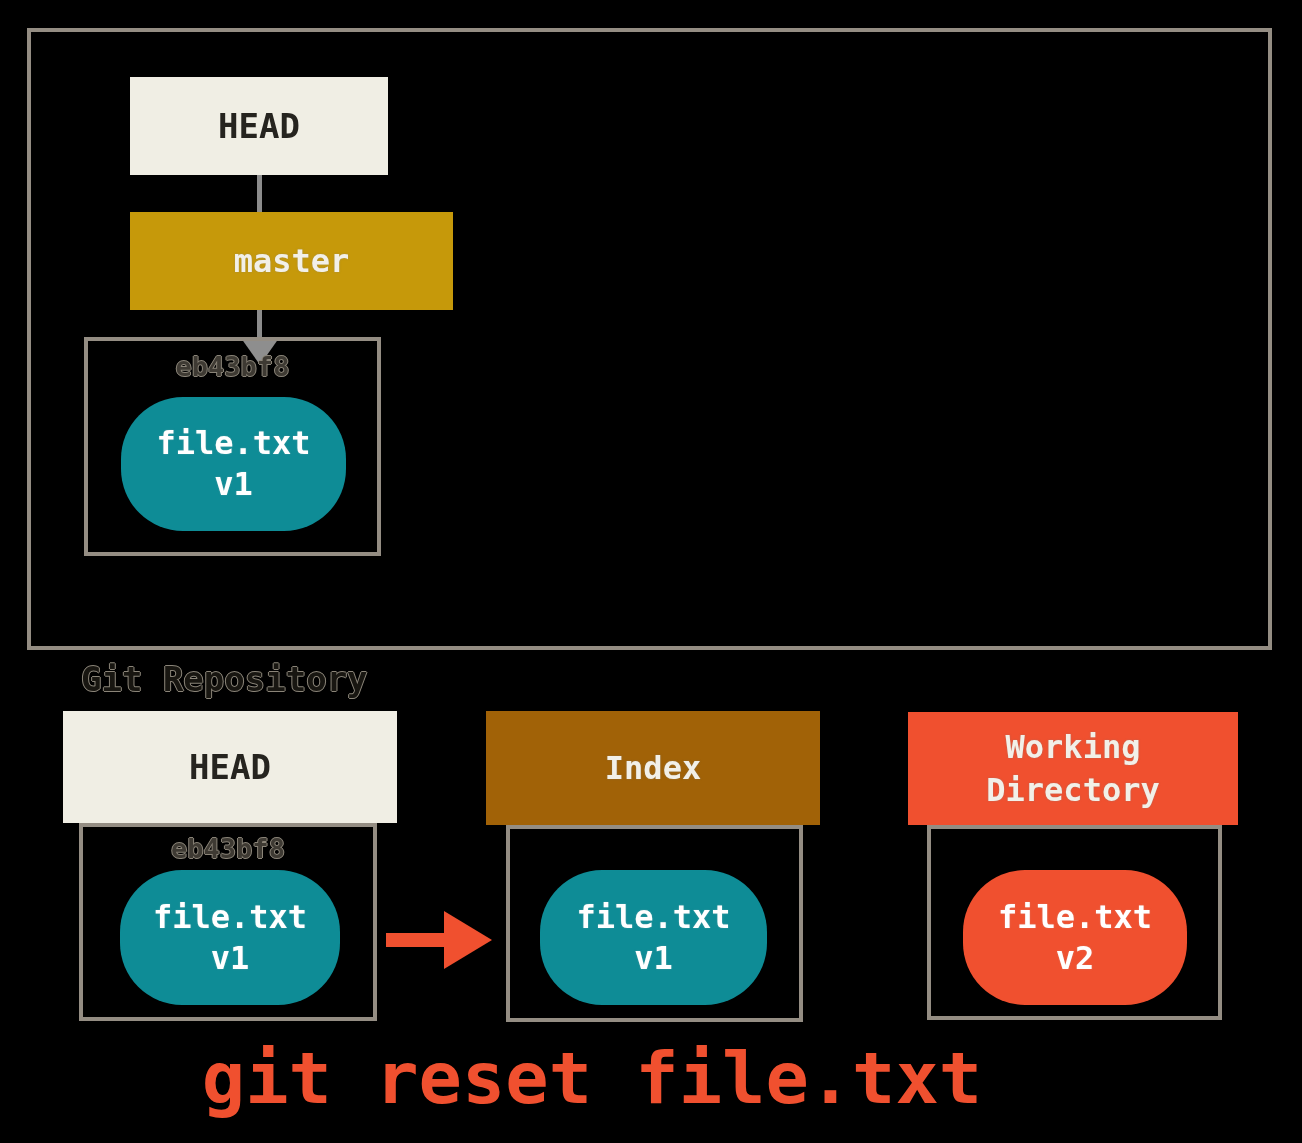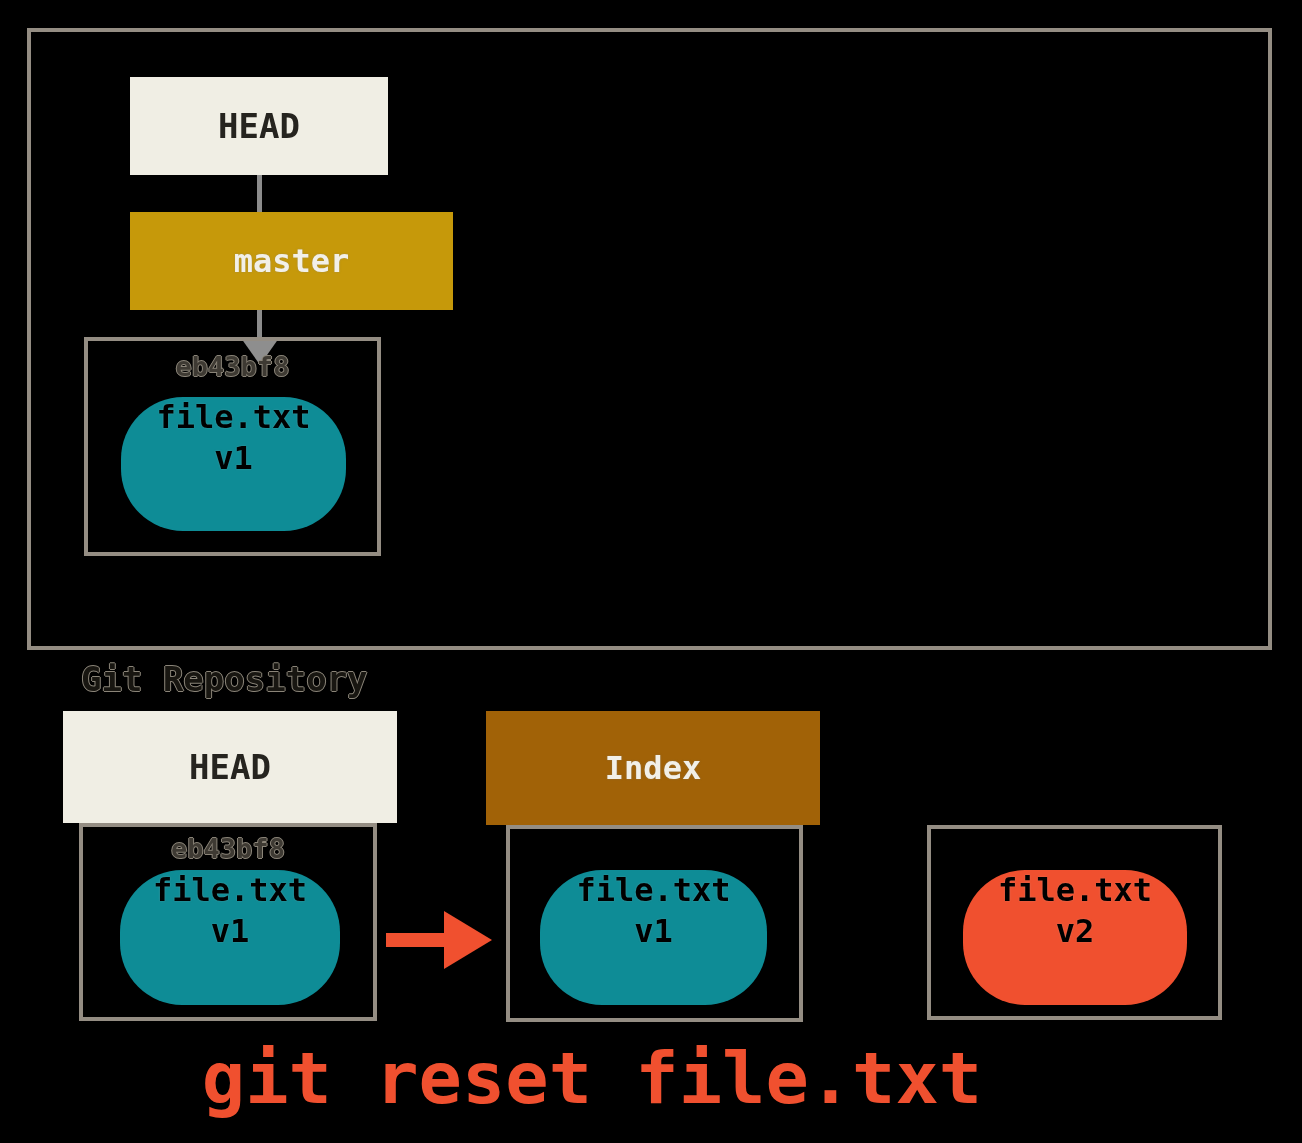--- a/index.html
+++ b/index.html
@@ -9,22 +9,22 @@
     background:#000000;
     font-family:"DejaVu Sans Mono", monospace;
     overflow:hidden;
     font-weight:bold;
   }
   
   .bordered{border:4px solid #948D83;box-sizing:border-box;position:absolute;}
   .fillbox{position:absolute;display:flex;align-items:center;justify-content:center;box-sizing:border-box;}
   .pill{
     position:absolute;background:#0E8C96;border-radius:62px;
-    display:flex;flex-direction:column;align-items:center;justify-content:flex-start;
-    color:#000000;font-size:32px;line-height:1.28;text-align:center;
+    display:flex;flex-direction:column;align-items:center;justify-content:center;
+    color:#ffffff;font-size:32px;line-height:1.28;text-align:center;
     text-shadow:0 0 2px rgba(190,190,190,.35);
   }
   .pill.orange{background:#F0502F;}
   .sha{
     position:absolute;left:0;right:0;text-align:center;
     font-size:27px;color:#3E3A33;
     text-shadow:1px 0 0 #8A8478,-1px 0 0 #8A8478,0 1px 0 #8A8478,0 -1px 0 #8A8478;
   }
   .hdr-text-dark{color:#26241F;font-size:34px;}
   .hdr-text-light{color:#F2F0E8;font-size:32px;text-shadow:0 0 2px rgba(130,130,130,.55);text-align:center;line-height:1.32;}
@@ -126,20 +126,23 @@
   <div class="fillbox hdr-index">
     <span class="hdr-text-light">Index</span>
   </div>
   <div class="bordered box-index">
     <div class="pill">
       <span>file.txt</span>
       <span>v1</span>
     </div>
   </div>
 
+  <div class="fillbox hdr-wd">
+    <span class="hdr-text-light">Working Directory</span>
+  </div>
   <div class="bordered box-wd">
     <div class="pill orange">
       <span>file.txt</span>
       <span>v2</span>
     </div>
   </div>
 
   <div class="caption">git reset file.txt</div>
 
 </div>

